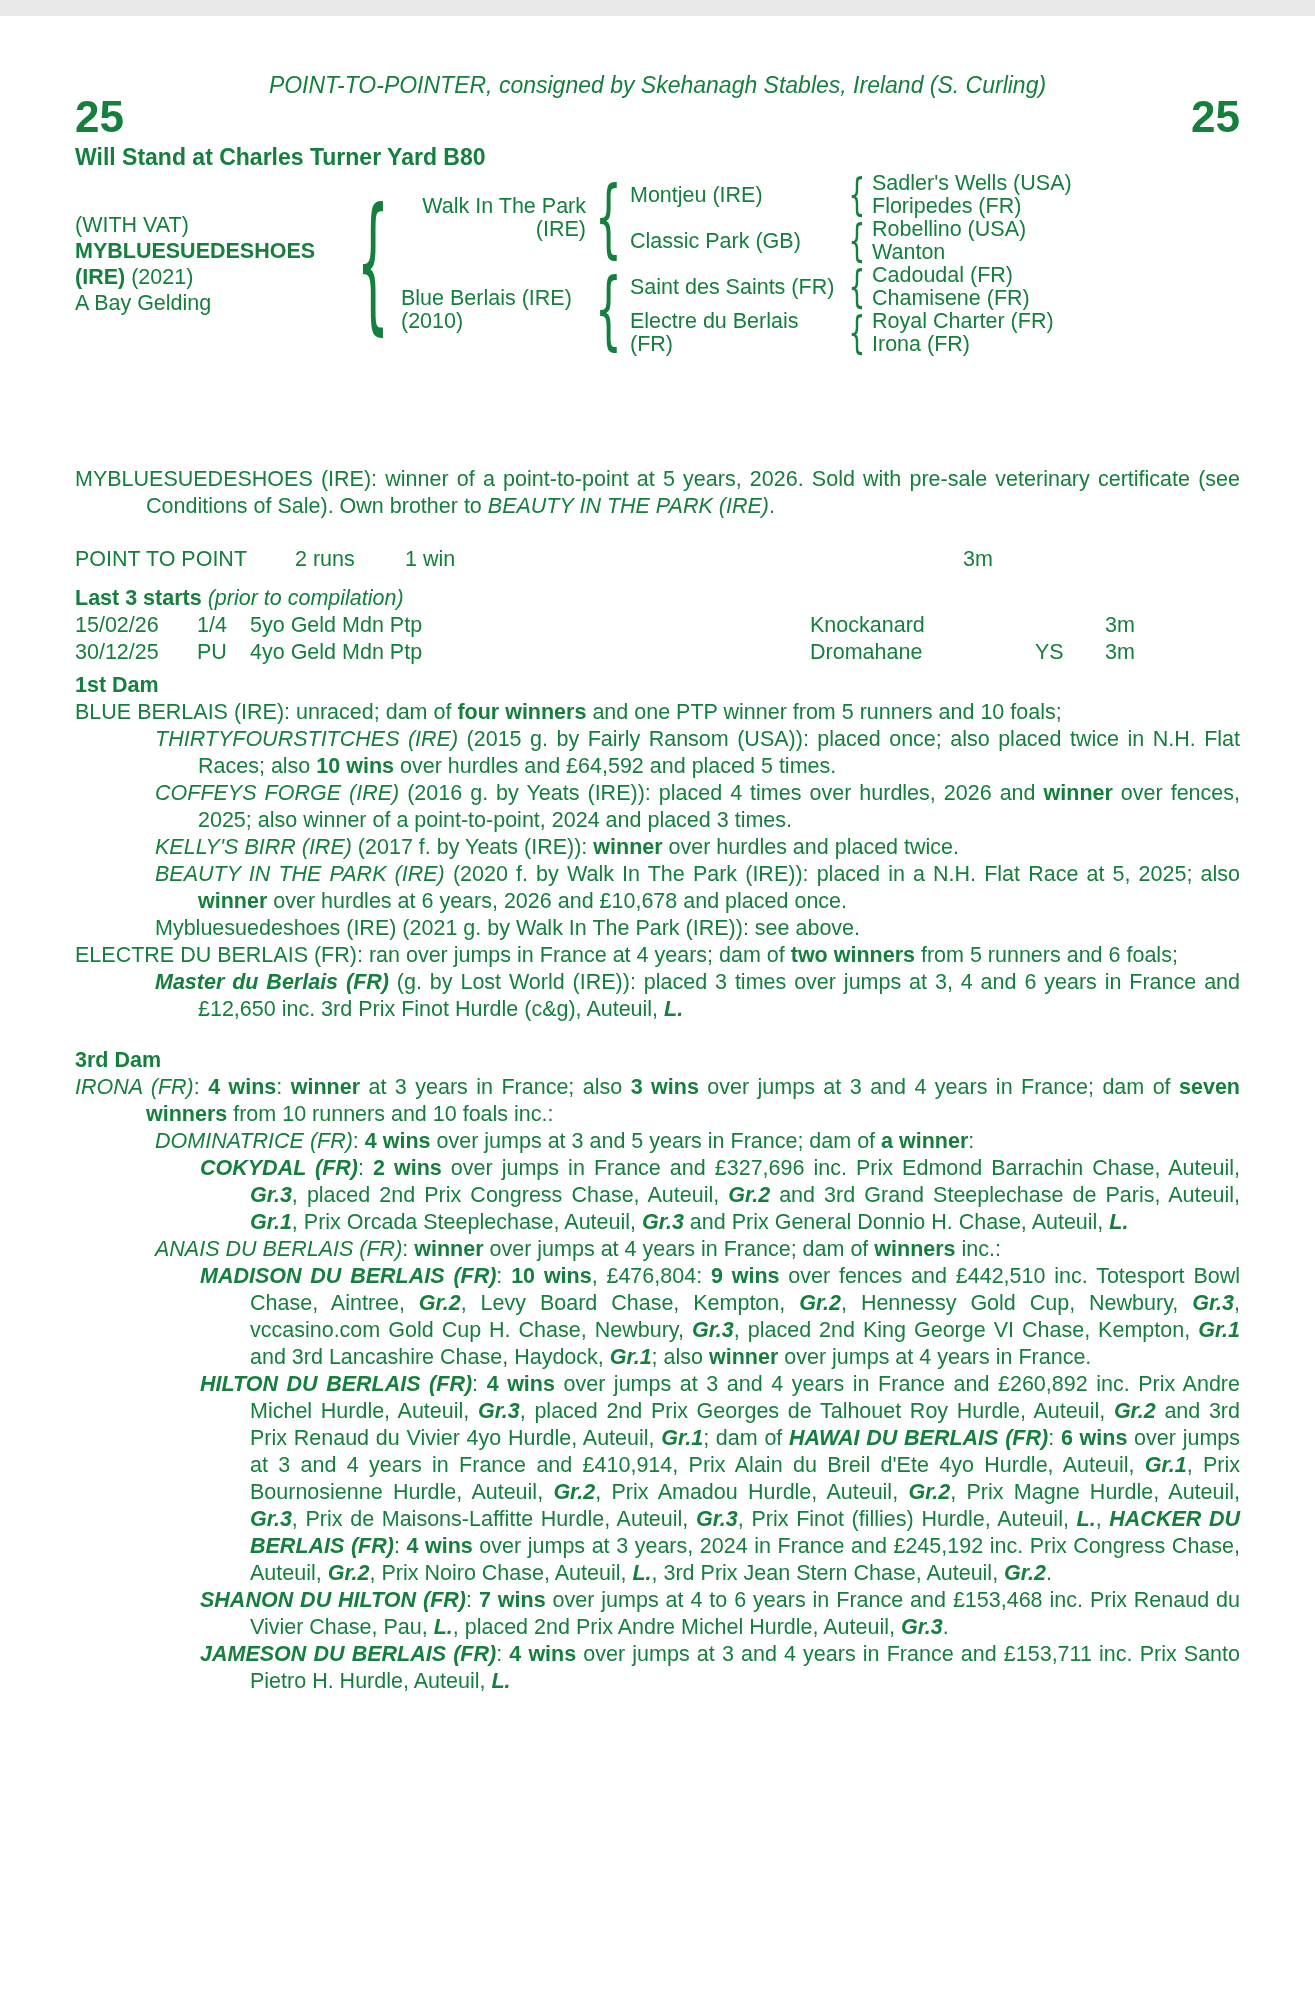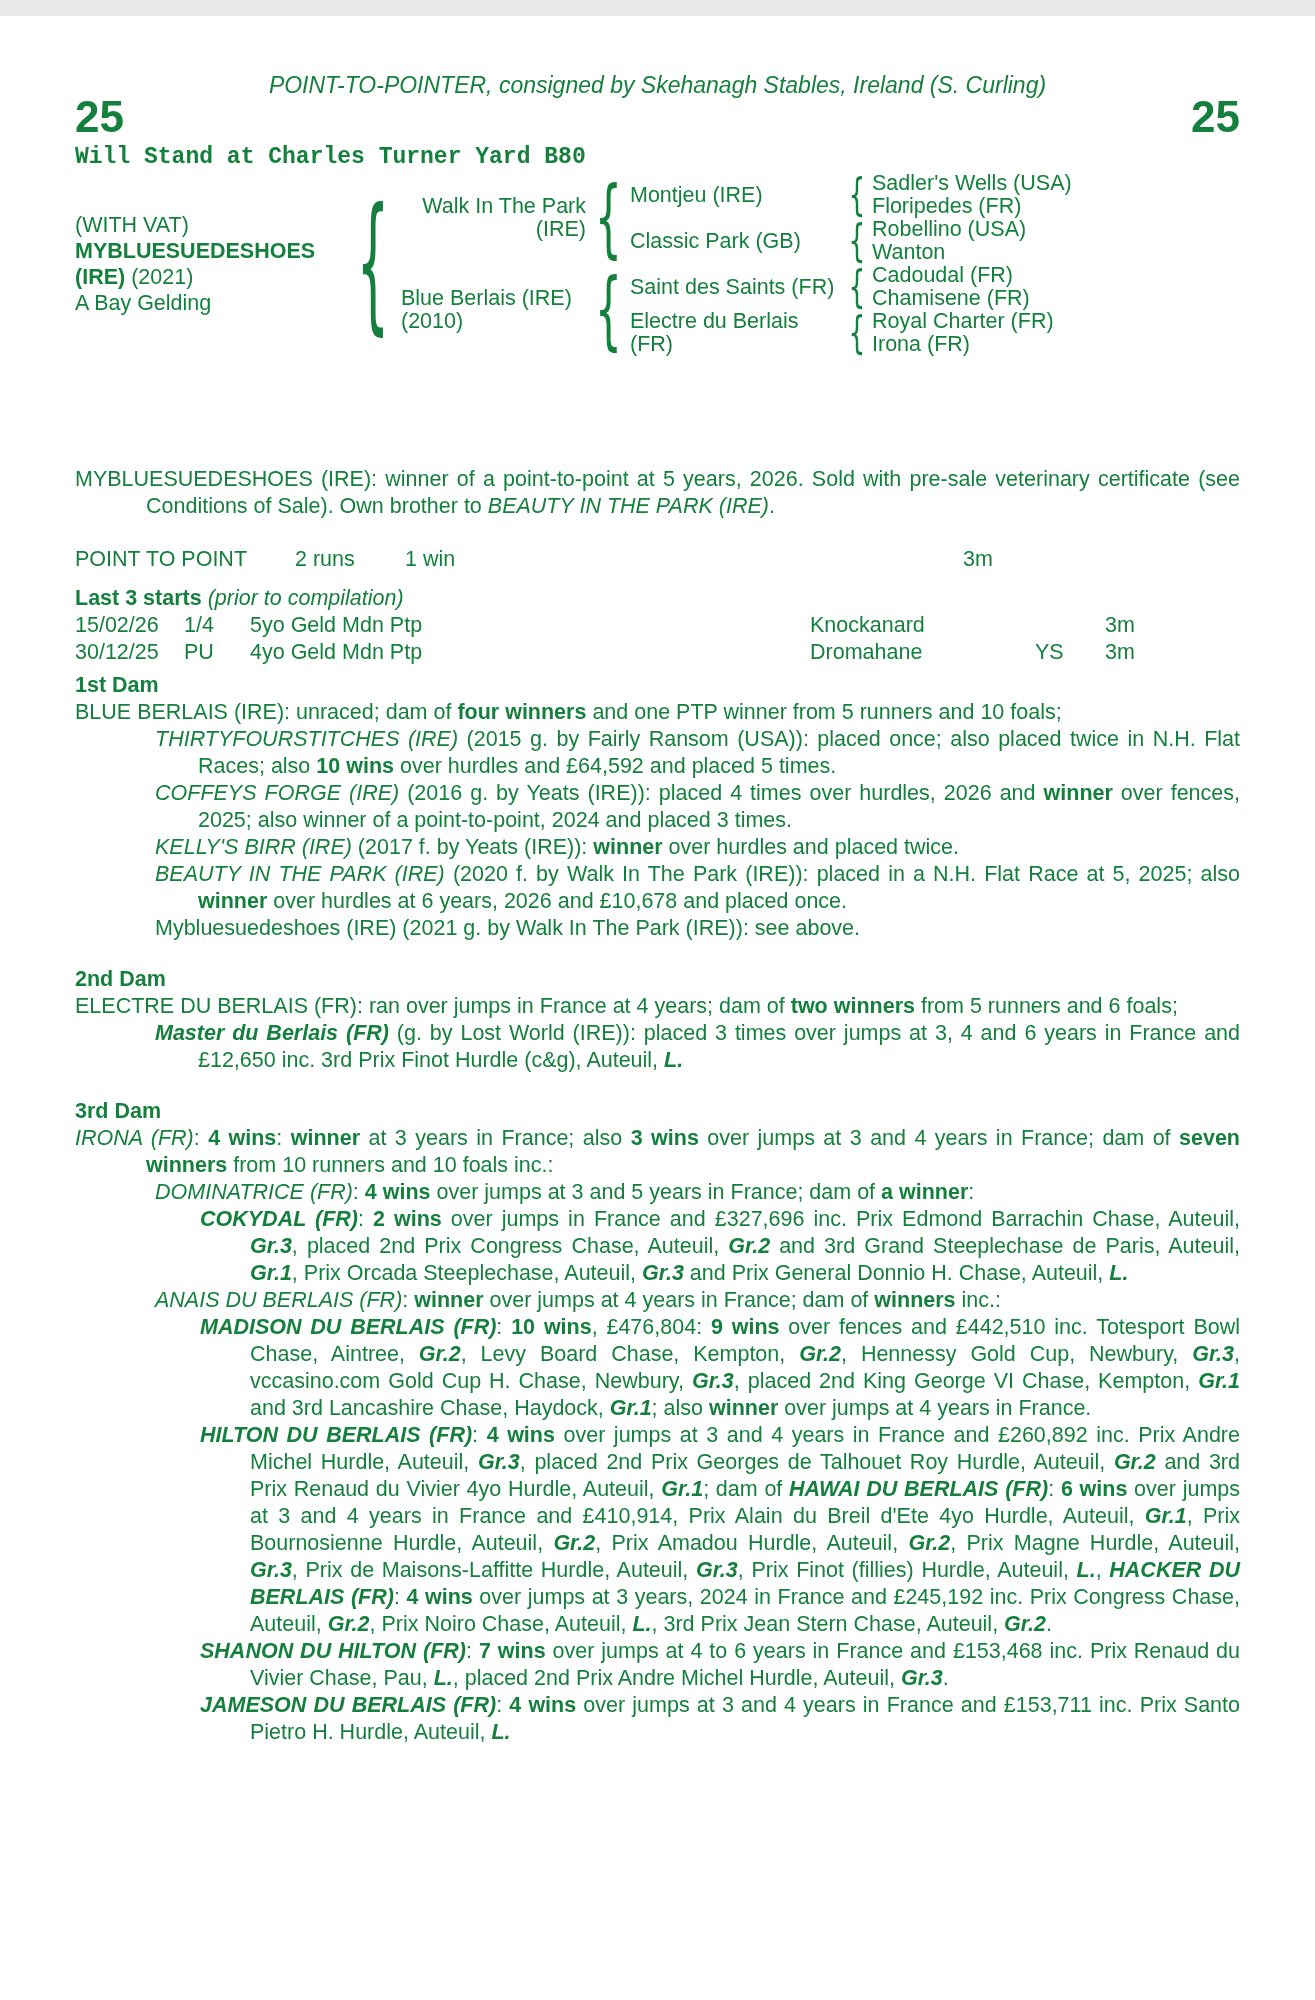--- a/index.html
+++ b/index.html
@@ -7,21 +7,21 @@
   .page{position:relative;width:1315px;height:2000px;background:#ffffff;margin:16px auto;
         font-family:"Liberation Sans",sans-serif;font-size:21.5px;line-height:27px;color:#15803d;
         overflow:hidden;}
   .inner{padding:56px 75px 0 75px;}
 
   .b{font-weight:bold;}
   .i{font-style:italic;}
 
   .consignor{font-style:italic;text-align:center;font-size:23px;line-height:26px;}
   .lotrow{display:flex;justify-content:space-between;font-weight:bold;font-size:44px;line-height:38px;}
-  .stand{font-weight:bold;font-size:23px;line-height:26px;margin-top:8px;font-family:Liberation Mono, monospace;}
+  .stand{font-weight:bold;font-size:23px;line-height:26px;margin-top:8px;}
 
   
   .ped{margin-top:2px;display:grid;grid-template-columns:270px 56px 185px 44px 212px 30px 1fr;
        grid-template-rows:repeat(8,23px);}
   .subject{grid-column:1;grid-row:1/9;display:flex;flex-direction:column;justify-content:center;line-height:26px;}
   .subname{line-height:26px;}
   .gcell{display:flex;align-items:center;line-height:23px;}
   .g1a{grid-column:3;grid-row:1/5;text-align:right;}
   .g1b{grid-column:3;grid-row:5/9;}
   .g2a{grid-column:5;grid-row:1/3;}
@@ -55,21 +55,21 @@
   .rc-runs{left:220px;}
   .rc-wins{left:330px;}
   .rc-dist{left:888px;}
 
   .l3title{margin-top:12px;}
   .l3title .note{font-style:italic;}
   .l3title .t{font-weight:bold;}
   .l3row{position:relative;height:27px;}
   .l3row span{position:absolute;top:0;white-space:nowrap;}
   .c-date{left:0;}
-  .c-pos{left:109px;}
+  .c-pos{left:122px;}
   .c-race{left:175px;}
   .c-course{left:735px;}
   .c-going{left:960px;}
   .c-dist{left:1030px;}
 
   .damhead{font-weight:bold;}
   .h1st{margin-top:6px;}
   .gap-top{margin-top:24px;}
 </style>
 </head>
@@ -168,21 +168,20 @@
     </div>
 
     <div class="damhead h1st">1st Dam</div>
     <div class="para p0"><span>BLUE BERLAIS (IRE): unraced; dam of </span><span class="b">four winners</span><span> and one PTP winner from 5 runners and 10 foals;</span></div>
     <div class="para p1"><span class="i">THIRTYFOURSTITCHES (IRE)</span><span> (2015 g. by Fairly Ransom (USA)): placed once; also placed twice in N.H. Flat Races; also </span><span class="b">10 wins</span><span> over hurdles and £64,592 and placed 5 times.</span></div>
     <div class="para p1"><span class="i">COFFEYS FORGE (IRE)</span><span> (2016 g. by Yeats (IRE)): placed 4 times over hurdles, 2026 and </span><span class="b">winner</span><span> over fences, 2025; also winner of a point-to-point, 2024 and placed 3 times.</span></div>
     <div class="para p1"><span class="i">KELLY'S BIRR (IRE)</span><span> (2017 f. by Yeats (IRE)): </span><span class="b">winner</span><span> over hurdles and placed twice.</span></div>
     <div class="para p1"><span class="i">BEAUTY IN THE PARK (IRE)</span><span> (2020 f. by Walk In The Park (IRE)): placed in a N.H. Flat Race at 5, 2025; also </span><span class="b">winner</span><span> over hurdles at 6 years, 2026 and £10,678 and placed once.</span></div>
     <div class="para p1"><span>Mybluesuedeshoes (IRE) (2021 g. by Walk In The Park (IRE)): see above.</span></div>
 
-    <div class="damhead gap-top">2nd Dam</div>
     <div class="para p0"><span>ELECTRE DU BERLAIS (FR): ran over jumps in France at 4 years; dam of </span><span class="b">two winners</span><span> from 5 runners and 6 foals;</span></div>
     <div class="para p1"><span class="b i">Master du Berlais (FR)</span><span> (g. by Lost World (IRE)): placed 3 times over jumps at 3, 4 and 6 years in France and £12,650 inc. 3rd Prix Finot Hurdle (c&amp;g), Auteuil, </span><span class="b i">L.</span></div>
 
     <div class="damhead gap-top">3rd Dam</div>
     <div class="para p0"><span class="i">IRONA (FR)</span><span>: </span><span class="b">4 wins</span><span>: </span><span class="b">winner</span><span> at 3 years in France; also </span><span class="b">3 wins</span><span> over jumps at 3 and 4 years in France; dam of </span><span class="b">seven winners</span><span> from 10 runners and 10 foals inc.:</span></div>
     <div class="para p1"><span class="i">DOMINATRICE (FR)</span><span>: </span><span class="b">4 wins</span><span> over jumps at 3 and 5 years in France; dam of </span><span class="b">a winner</span><span>:</span></div>
     <div class="para p2"><span class="b i">COKYDAL (FR)</span><span>: </span><span class="b">2 wins</span><span> over jumps in France and £327,696 inc. Prix Edmond Barrachin Chase, Auteuil, </span><span class="b i">Gr.3</span><span>, placed 2nd Prix Congress Chase, Auteuil, </span><span class="b i">Gr.2</span><span> and 3rd Grand Steeplechase de Paris, Auteuil, </span><span class="b i">Gr.1</span><span>, Prix Orcada Steeplechase, Auteuil, </span><span class="b i">Gr.3</span><span> and Prix General Donnio H. Chase, Auteuil, </span><span class="b i">L.</span></div>
     <div class="para p1"><span class="i">ANAIS DU BERLAIS (FR)</span><span>: </span><span class="b">winner</span><span> over jumps at 4 years in France; dam of </span><span class="b">winners</span><span> inc.:</span></div>
     <div class="para p2"><span class="b i">MADISON DU BERLAIS (FR)</span><span>: </span><span class="b">10 wins</span><span>, £476,804: </span><span class="b">9 wins</span><span> over fences and £442,510 inc. Totesport Bowl Chase, Aintree, </span><span class="b i">Gr.2</span><span>, Levy Board Chase, Kempton, </span><span class="b i">Gr.2</span><span>, Hennessy Gold Cup, Newbury, </span><span class="b i">Gr.3</span><span>, vccasino.com Gold Cup H. Chase, Newbury, </span><span class="b i">Gr.3</span><span>, placed 2nd King George VI Chase, Kempton, </span><span class="b i">Gr.1</span><span> and 3rd Lancashire Chase, Haydock, </span><span class="b i">Gr.1</span><span>; also </span><span class="b">winner</span><span> over jumps at 4 years in France.</span></div>
     <div class="para p2"><span class="b i">HILTON DU BERLAIS (FR)</span><span>: </span><span class="b">4 wins</span><span> over jumps at 3 and 4 years in France and £260,892 inc. Prix Andre Michel Hurdle, Auteuil, </span><span class="b i">Gr.3</span><span>, placed 2nd Prix Georges de Talhouet Roy Hurdle, Auteuil, </span><span class="b i">Gr.2</span><span> and 3rd Prix Renaud du Vivier 4yo Hurdle, Auteuil, </span><span class="b i">Gr.1</span><span>; dam of </span><span class="b i">HAWAI DU BERLAIS (FR)</span><span>: </span><span class="b">6 wins</span><span> over jumps at 3 and 4 years in France and £410,914, Prix Alain du Breil d'Ete 4yo Hurdle, Auteuil, </span><span class="b i">Gr.1</span><span>, Prix Bournosienne Hurdle, Auteuil, </span><span class="b i">Gr.2</span><span>, Prix Amadou Hurdle, Auteuil, </span><span class="b i">Gr.2</span><span>, Prix Magne Hurdle, Auteuil, </span><span class="b i">Gr.3</span><span>, Prix de Maisons-Laffitte Hurdle, Auteuil, </span><span class="b i">Gr.3</span><span>, Prix Finot (fillies) Hurdle, Auteuil, </span><span class="b i">L.</span><span>, </span><span class="b i">HACKER DU BERLAIS (FR)</span><span>: </span><span class="b">4 wins</span><span> over jumps at 3 years, 2024 in France and £245,192 inc. Prix Congress Chase, Auteuil, </span><span class="b i">Gr.2</span><span>, Prix Noiro Chase, Auteuil, </span><span class="b i">L.</span><span>, 3rd Prix Jean Stern Chase, Auteuil, </span><span class="b i">Gr.2</span><span>.</span></div>

